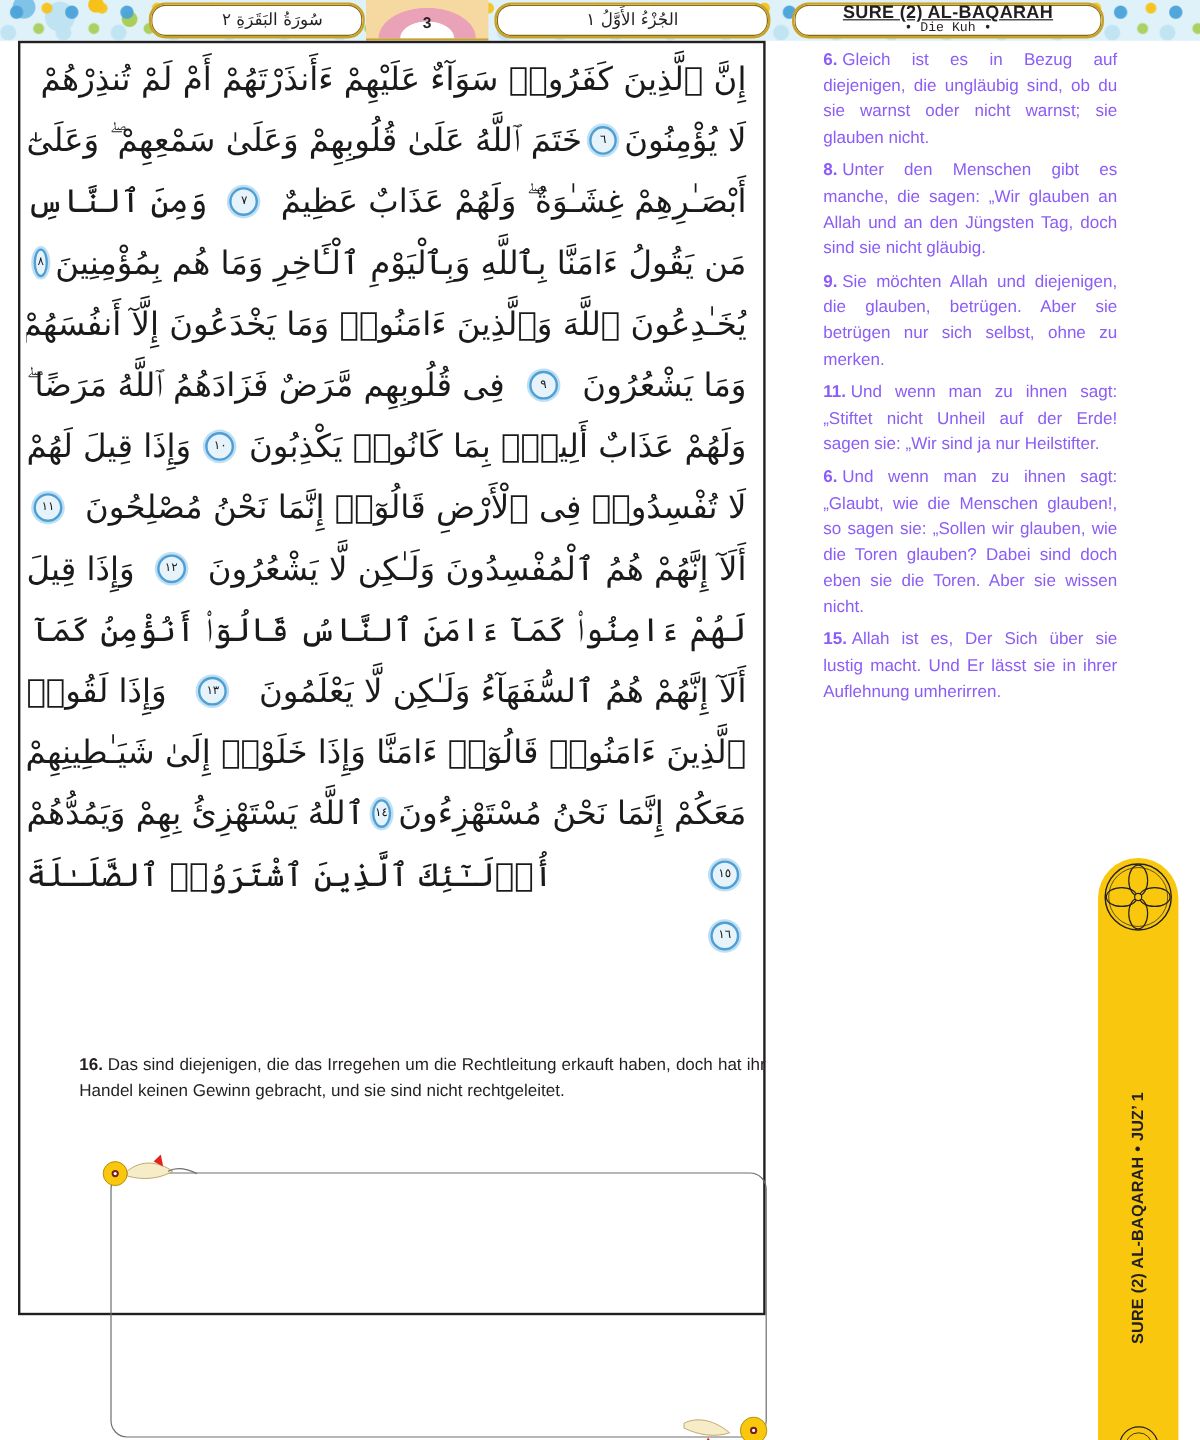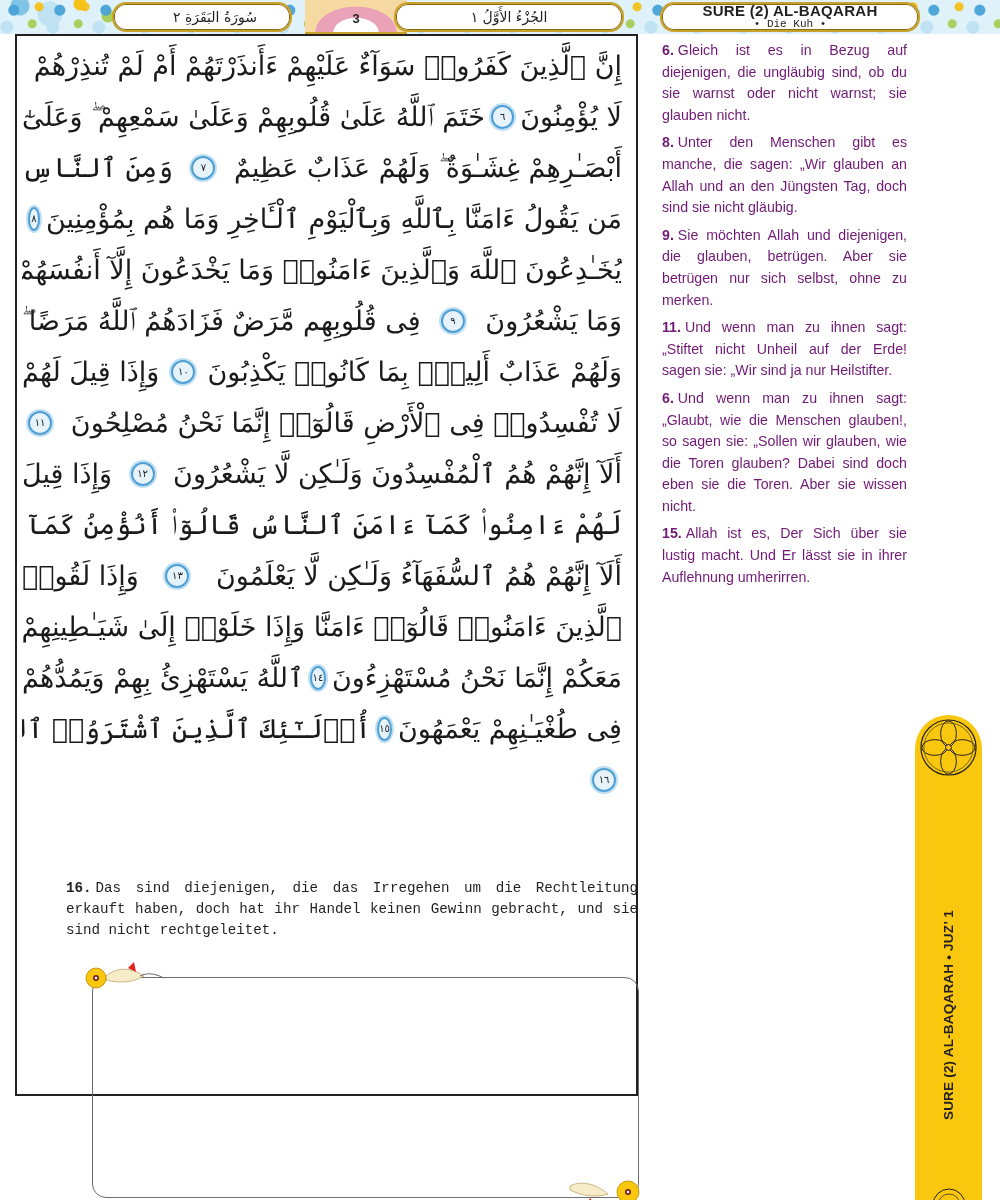--- a/index.html
+++ b/index.html
@@ -26,32 +26,32 @@
       radial-gradient(circle at 15% 80%, #bfe3f3 0 6px, transparent 7px);
     background-size: 46px 34px;
     opacity: 0.95;
   }
   .cartouche {
     position: absolute; top: 2px; height: 30px; background: #ffffff;
     border: 2px solid #c9a22a; border-radius: 14px;
     display: flex; align-items: center; justify-content: center;
     box-shadow: 0 0 0 1px #8a6c10 inset;
   }
-  .cartouche.surah-ar { left: 112px; width: 180px; padding-left: 26px; }
-  .cartouche.juz-ar { left: 394px; width: 230px; }
+  .cartouche.surah-ar { left: 124px; width: 180px; padding-left: 26px; }
+  .cartouche.juz-ar { left: 412px; width: 230px; }
   .cartouche.surah-de { left: 660px; width: 260px; flex-direction: column; line-height: 1.05; }
   .ar-title { font-family: "DejaVu Sans", sans-serif; font-size: 14px; direction: rtl; color: #231f20; }
   .page-arch {
     position: absolute; left: 305px; top: 0; width: 102px; height: 34px;
     background: radial-gradient(ellipse at 50% 100%, #ffffff 0 22px, #e9a2b7 23px 40px, #f5d9a0 41px);
     border-bottom: 2px solid #c9a22a;
     display: flex; align-items: flex-end; justify-content: center;
   }
   .page-num { font-family: "Liberation Sans", sans-serif; font-weight: bold; font-size: 13px; padding-bottom: 6px; }
-  .sure-title { font-family: "Liberation Sans", sans-serif; font-weight: bold; font-size: 15px; letter-spacing: 0.3px; }
+  .sure-title { font-family: "Liberation Sans", sans-serif; font-weight: bold; font-size: 15px; letter-spacing: 0.3px; text-decoration: underline; }
   .sure-sub { font-family: Liberation Mono, monospace; font-size: 11px; }
 
   
   .quran-box {
     position: absolute; left: 15px; top: 34px; width: 623px; height: 1062px;
     border: 2px solid #231f20; background: #ffffff;
     padding: 4px 14px 0 5px;
   }
   .quran-line {
     height: 51px; display: flex; align-items: center; justify-content: space-between;
@@ -61,31 +61,31 @@
   .ayah-mark {
     display: inline-flex; width: 24px; height: 24px; border-radius: 50%;
     border: 2px solid #4f9ed4; background: #e6f3fb; color: #1a1a1a;
     font-size: 10px; align-items: center; justify-content: center;
     margin: 0 6px; vertical-align: middle; font-family: "DejaVu Sans", sans-serif;
     box-shadow: 0 0 0 2px #bfe0f3;
   }
 
   
   .translation-col {
-    position: absolute; left: 662px; top: 40px; width: 245px;
+    position: absolute; left: 686px; top: 40px; width: 245px;
     font-family: "Liberation Sans", sans-serif; font-size: 14.2px; line-height: 21.6px;
-    color: #701a75; text-align: justify;
+    color: #8b5cf6; text-align: justify;
   }
   .verse { margin-bottom: 6px; }
   .verse-num { font-weight: bold; margin-right: 4px; }
 
   
   .verse16 {
     position: absolute; left: 66px; top: 878px; width: 572px;
-    font-family: Liberation Mono, monospace; font-size: 14.2px; line-height: 21px;
+    font-family: Liberation Sans, sans-serif; font-size: 14.2px; line-height: 21px;
     color: #231f20; text-align: justify;
   }
 
   
   .notes-frame {
     position: absolute; left: 92px; top: 977px; width: 547px; height: 221px;
     border: 1.5px solid #6d6e71; border-radius: 14px;
   }
   .flower-tl, .flower-br { position: absolute; width: 84px; height: 30px; }
   .flower-tl { left: 84px; top: 962px; }
@@ -175,21 +175,20 @@
     </div>
     <div class="quran-line">
       <span>ٱلَّذِينَ ءَامَنُوا۟ قَالُوٓا۟ ءَامَنَّا وَإِذَا خَلَوْا۟ إِلَىٰ شَيَـٰطِينِهِمْ قَالُوٓا۟ إِنَّا</span>
     </div>
     <div class="quran-line">
       <span>مَعَكُمْ إِنَّمَا نَحْنُ مُسْتَهْزِءُونَ</span>
       <span class="ayah-mark">١٤</span>
       <span>ٱللَّهُ يَسْتَهْزِئُ بِهِمْ وَيَمُدُّهُمْ</span>
     </div>
     <div class="quran-line">
-      <span>فِى طُغْيَـٰنِهِمْ يَعْمَهُونَ</span>
       <span class="ayah-mark">١٥</span>
       <span>أُو۟لَـٰٓئِكَ ٱلَّذِينَ ٱشْتَرَوُا۟ ٱلضَّلَـٰلَةَ</span>
     </div>
     <div class="quran-line">
       <span class="ayah-mark">١٦</span>
     </div>
   </div>
 
 <div class="translation-col" id="translation-col">
     <div class="verse"><span class="verse-num">6.</span><span>Gleich ist es in Bezug auf diejenigen, die ungläubig sind, ob du sie warnst oder nicht warnst; sie glauben nicht.</span></div>

